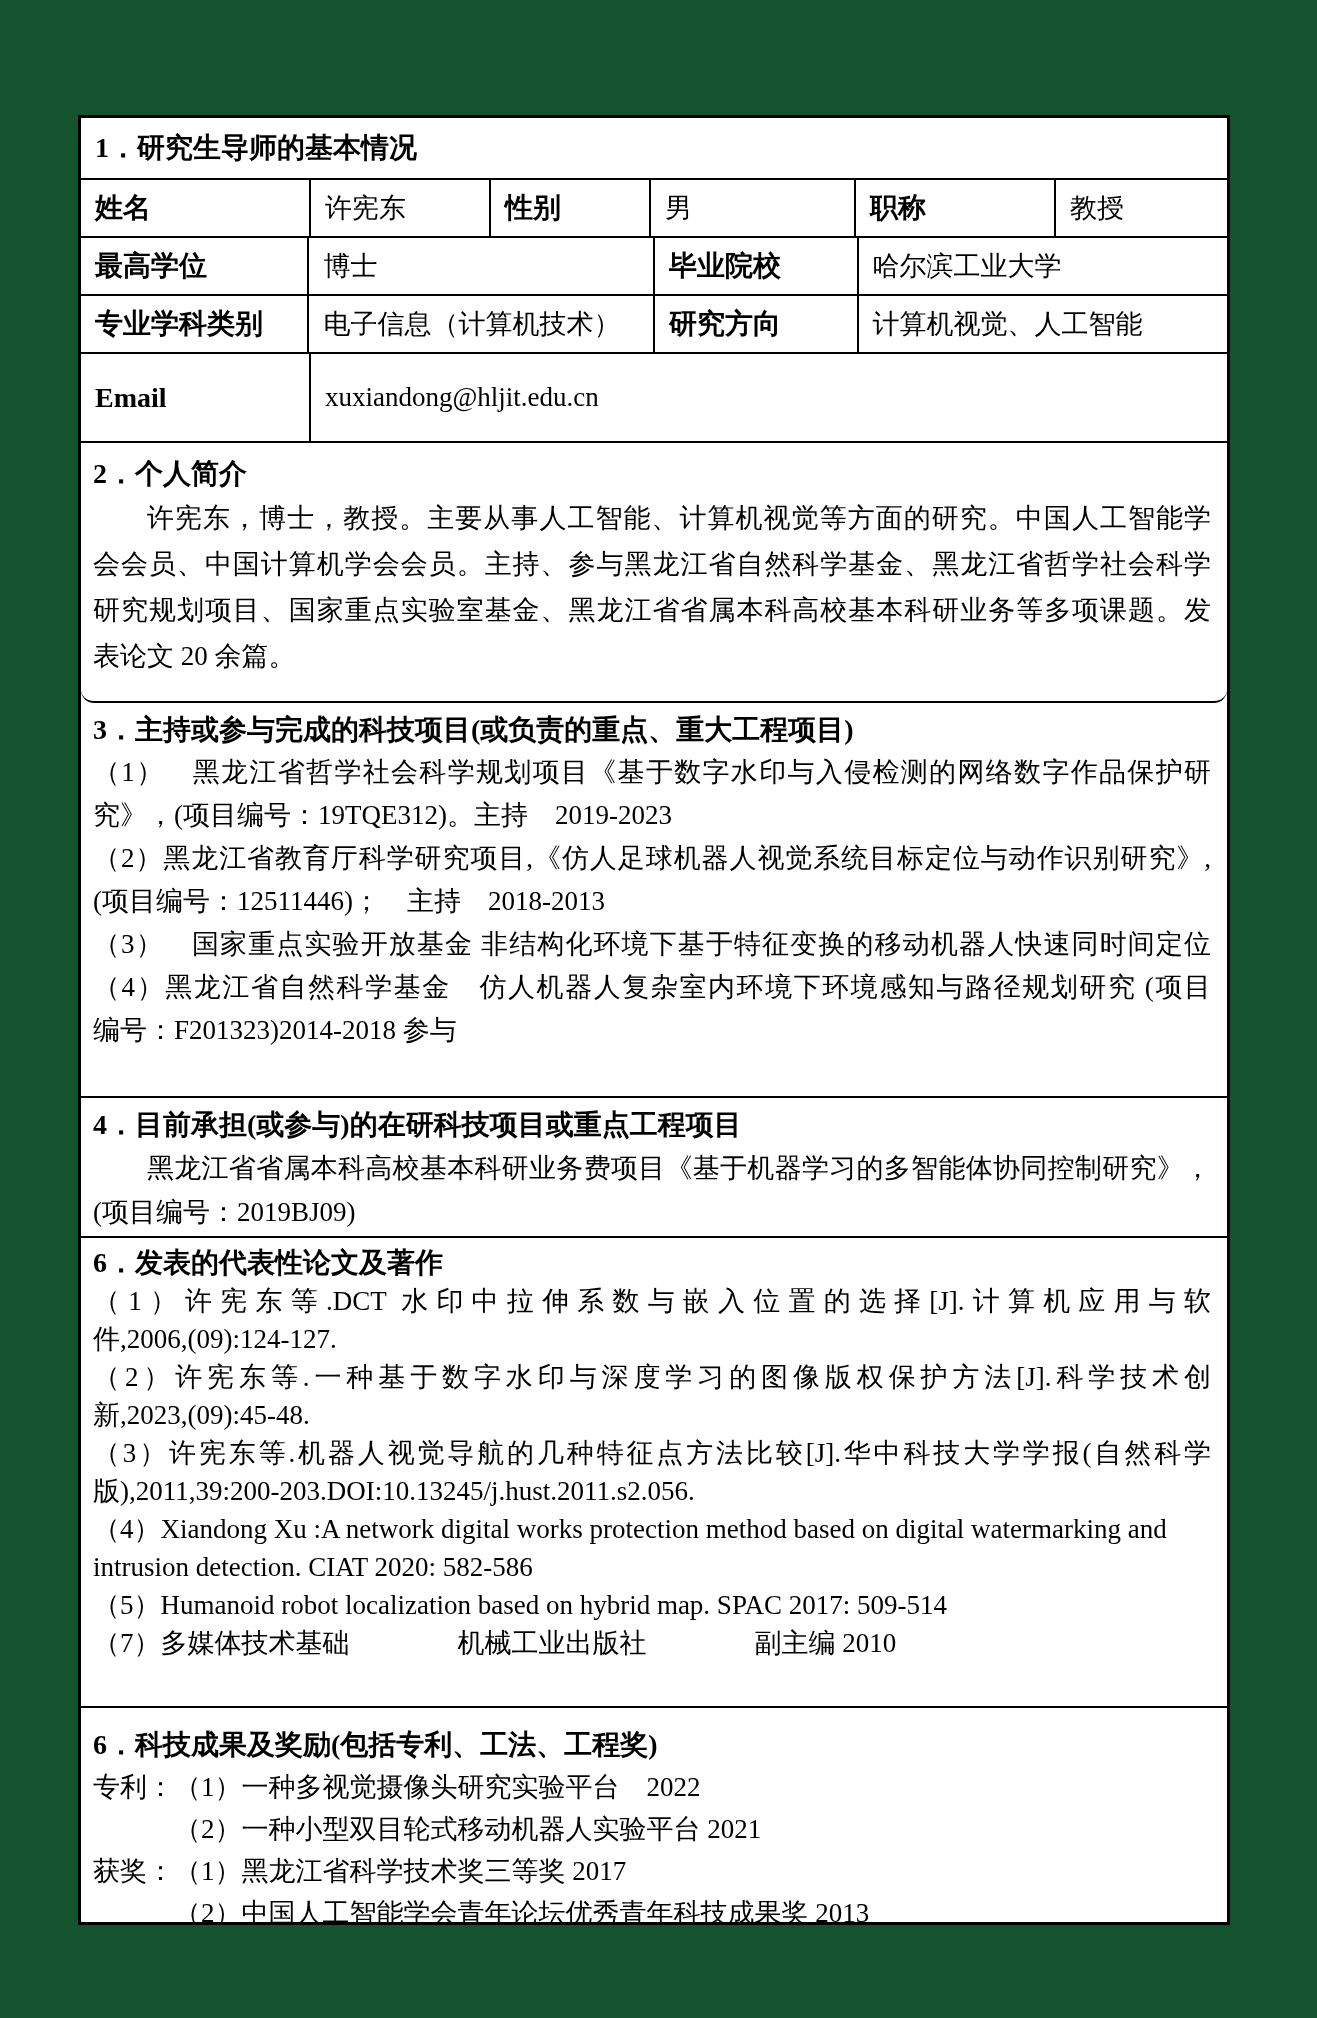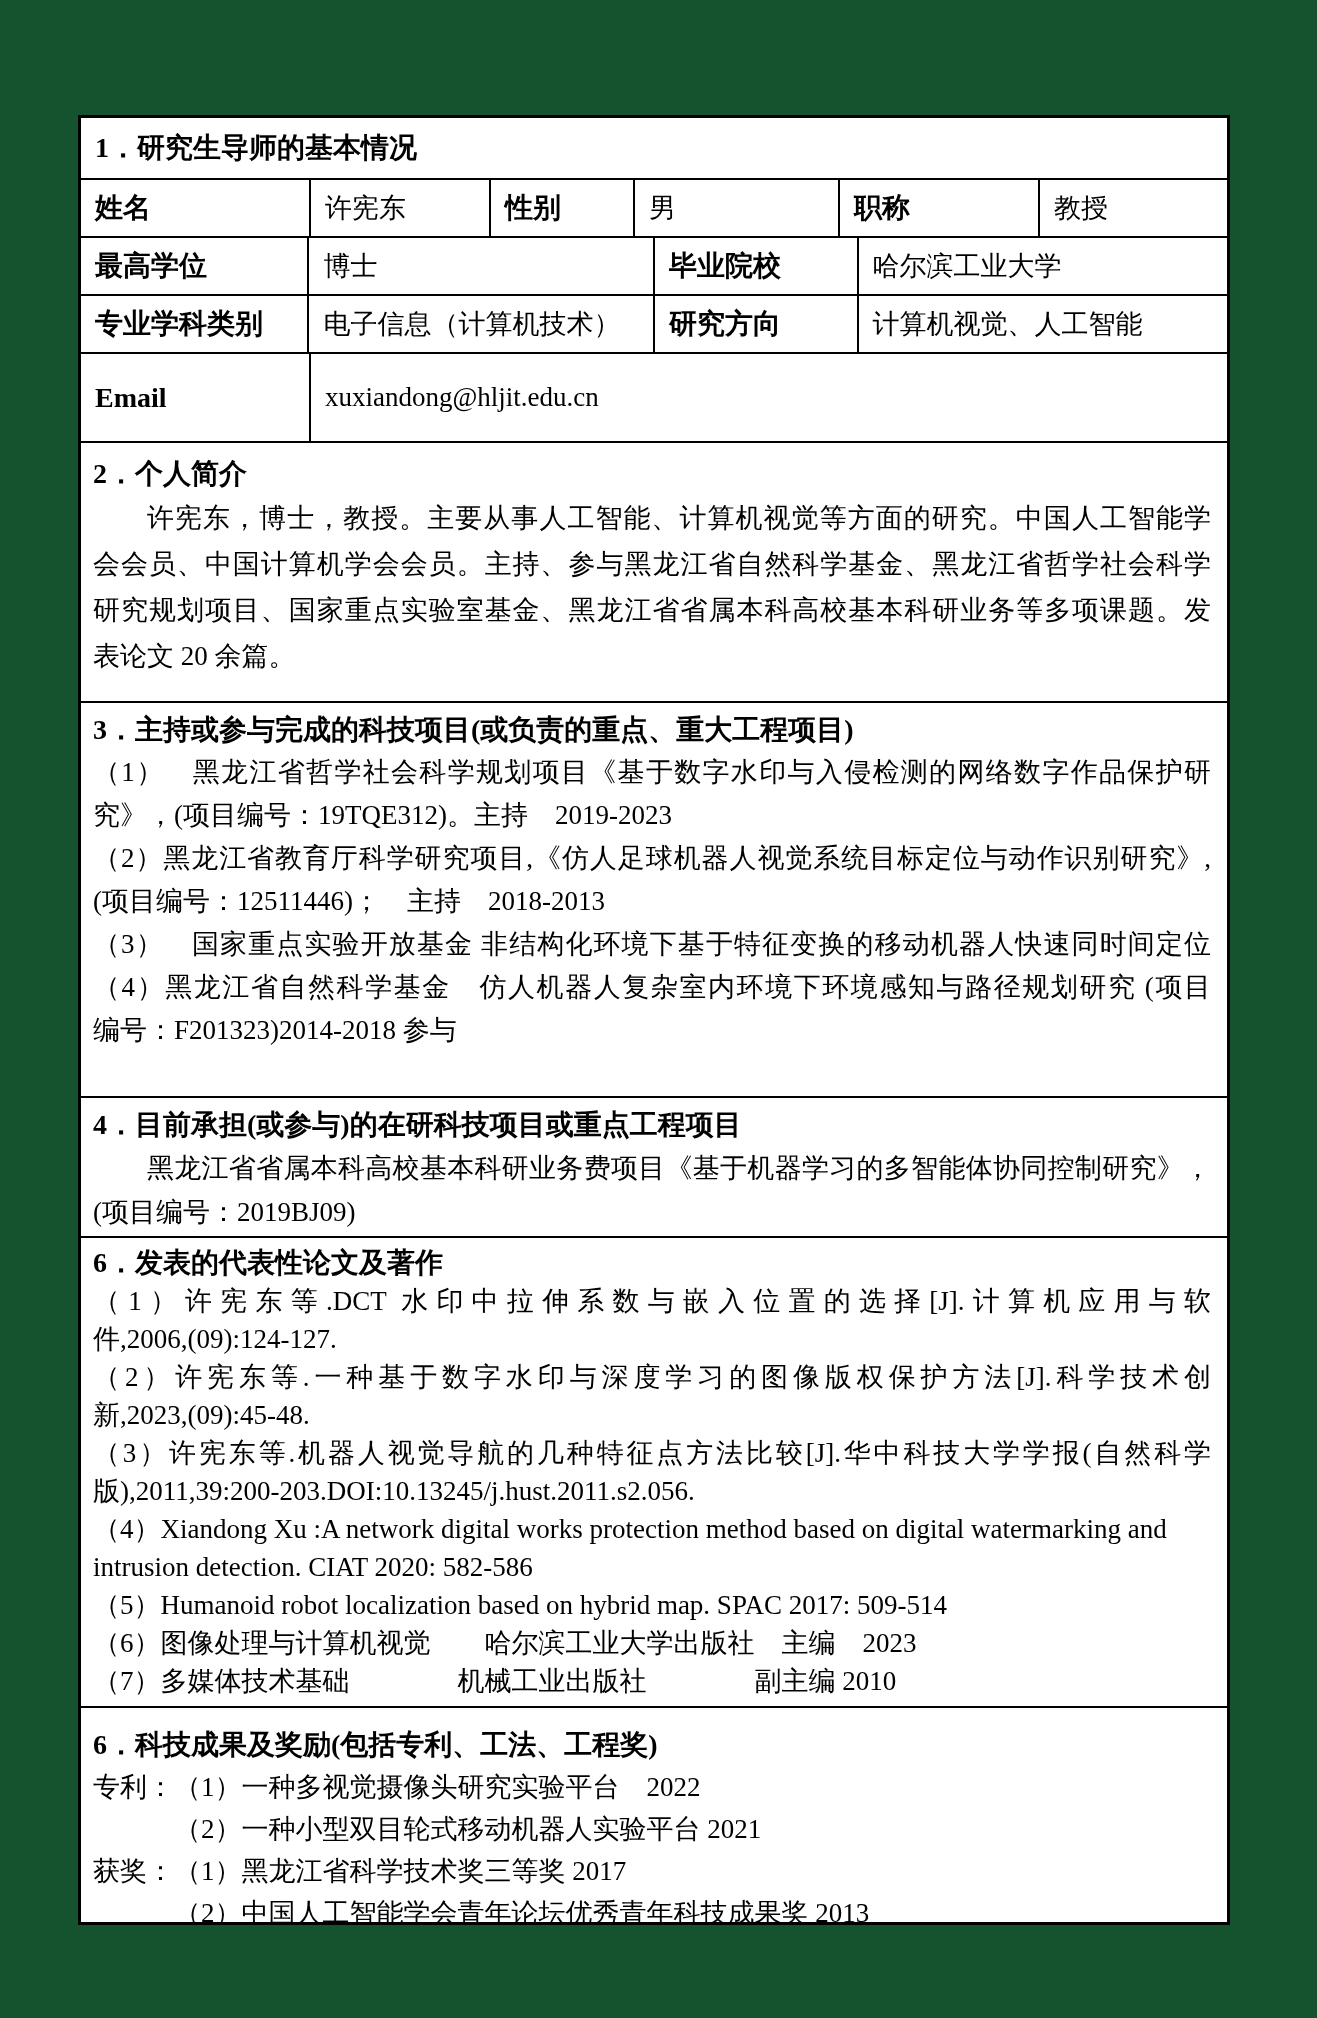--- a/index.html
+++ b/index.html
@@ -21,21 +21,21 @@
   .just{white-space:normal;text-align:justify;text-align-last:justify;}
   .ind{text-indent:2em;}
   .pad3{padding-left:3em;}
   .s2 .bline{line-height:46px;}
   .s3 .bline{line-height:43px;}
   .s4 .bline{line-height:44px;}
   .s5 .bline{line-height:38px;}
   .s5 .sec-title{line-height:38px;}
   .s6 .bline{line-height:42px;}
   .h58{height:58px;} .h89{height:89px;}
-  .w230{width:230px;} .w180{width:180px;} .w160{width:144px;} .w205{width:205px;}
+  .w230{width:230px;} .w180{width:180px;} .w160{width:160px;} .w205{width:205px;}
   .w200{width:200px;} .w171{width:171px;} .w340{width:348px;} .w371{width:371px;} .w916{width:916px;}
 </style>
 </head>
 <body>
 
 <div id="page">
   <div id="form-table">
 
     <div class="title-row">
       <span class="sec-title">1．研究生导师的基本情况</span>
@@ -62,21 +62,21 @@
       <div class="cell w340">电子信息（计算机技术）</div>
       <div class="cell w205 lbl">研究方向</div>
       <div class="cell w371 last">计算机视觉、人工智能</div>
     </div>
 
     <div class="trow h89">
       <div class="cell w230 lbl">Email</div>
       <div class="cell w916 last">xuxiandong@hljit.edu.cn</div>
     </div>
 
-    <div class="sec s2" style="height:260px;padding-top:10px;">
+    <div class="sec s2" style="height:260px;padding-top:10px;border-radius:13px;">
       <div class="sec-title">2．个人简介</div>
       <div class="bline just ind">许宪东，博士，教授。主要从事人工智能、计算机视觉等方面的研究。中国人工智能学</div>
       <div class="bline just">会会员、中国计算机学会会员。主持、参与黑龙江省自然科学基金、黑龙江省哲学社会科学</div>
       <div class="bline just">研究规划项目、国家重点实验室基金、黑龙江省省属本科高校基本科研业务等多项课题。发</div>
       <div class="bline">表论文 20 余篇。</div>
     </div>
 
     <div class="sec s3" style="height:395px;">
       <div class="sec-title">3．主持或参与完成的科技项目(或负责的重点、重大工程项目)</div>
       <div class="bline just">（1）　黑龙江省哲学社会科学规划项目《基于数字水印与入侵检测的网络数字作品保护研</div>
@@ -98,21 +98,20 @@
       <div class="sec-title">6．发表的代表性论文及著作</div>
       <div class="bline just">（1）许宪东等.DCT 水印中拉伸系数与嵌入位置的选择[J].计算机应用与软</div>
       <div class="bline">件,2006,(09):124-127.</div>
       <div class="bline just">（2）许宪东等.一种基于数字水印与深度学习的图像版权保护方法[J].科学技术创</div>
       <div class="bline">新,2023,(09):45-48.</div>
       <div class="bline just">（3）许宪东等.机器人视觉导航的几种特征点方法比较[J].华中科技大学学报(自然科学</div>
       <div class="bline">版),2011,39:200-203.DOI:10.13245/j.hust.2011.s2.056.</div>
       <div class="bline">（4）Xiandong Xu :A network digital works protection method based on digital watermarking and</div>
       <div class="bline">intrusion detection. CIAT 2020: 582-586</div>
       <div class="bline">（5）Humanoid robot localization based on hybrid map. SPAC 2017: 509-514</div>
-      <div class="bline">（6）图像处理与计算机视觉　　哈尔滨工业大学出版社　主编　2023</div>
       <div class="bline">（7）多媒体技术基础　　　　机械工业出版社　　　　副主编 2010</div>
     </div>
 
     <div class="sec s6 lastsec" style="height:214px;padding-top:16px;">
       <div class="sec-title">6．科技成果及奖励(包括专利、工法、工程奖)</div>
       <div class="bline">专利：（1）一种多视觉摄像头研究实验平台　2022</div>
       <div class="bline pad3">（2）一种小型双目轮式移动机器人实验平台 2021</div>
       <div class="bline">获奖：（1）黑龙江省科学技术奖三等奖 2017</div>
       <div class="bline pad3">（2）中国人工智能学会青年论坛优秀青年科技成果奖 2013</div>
     </div>

